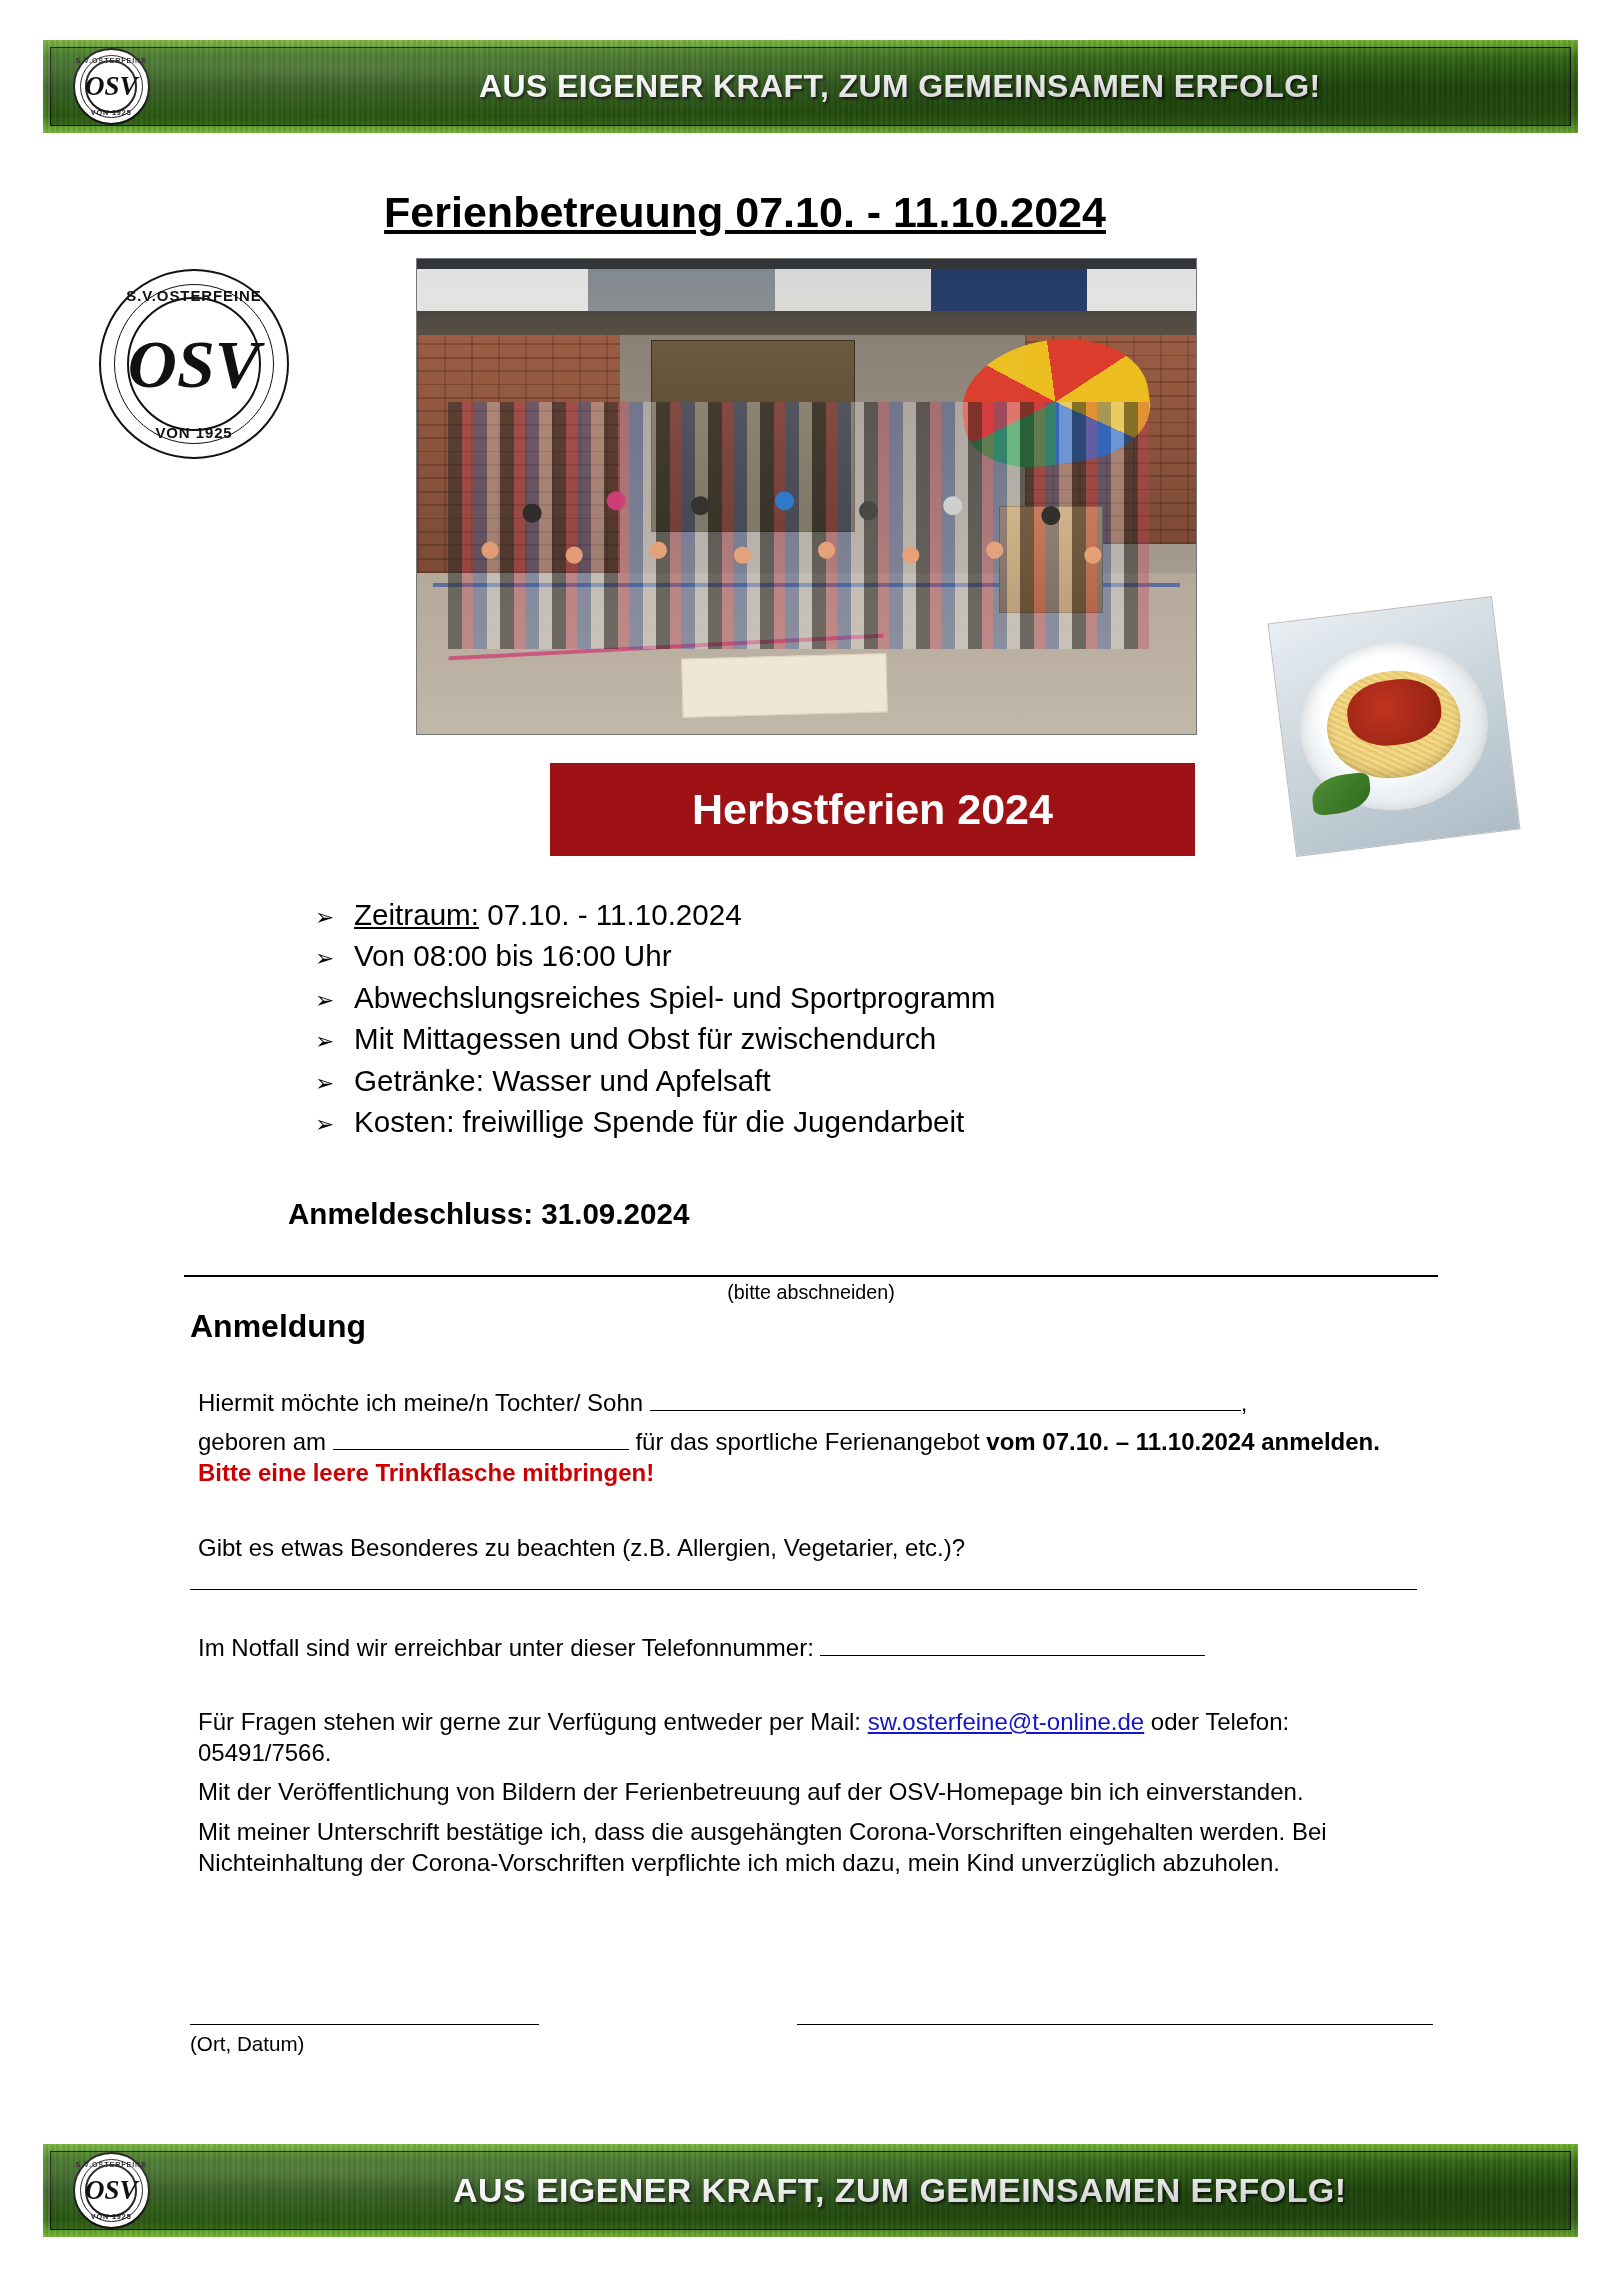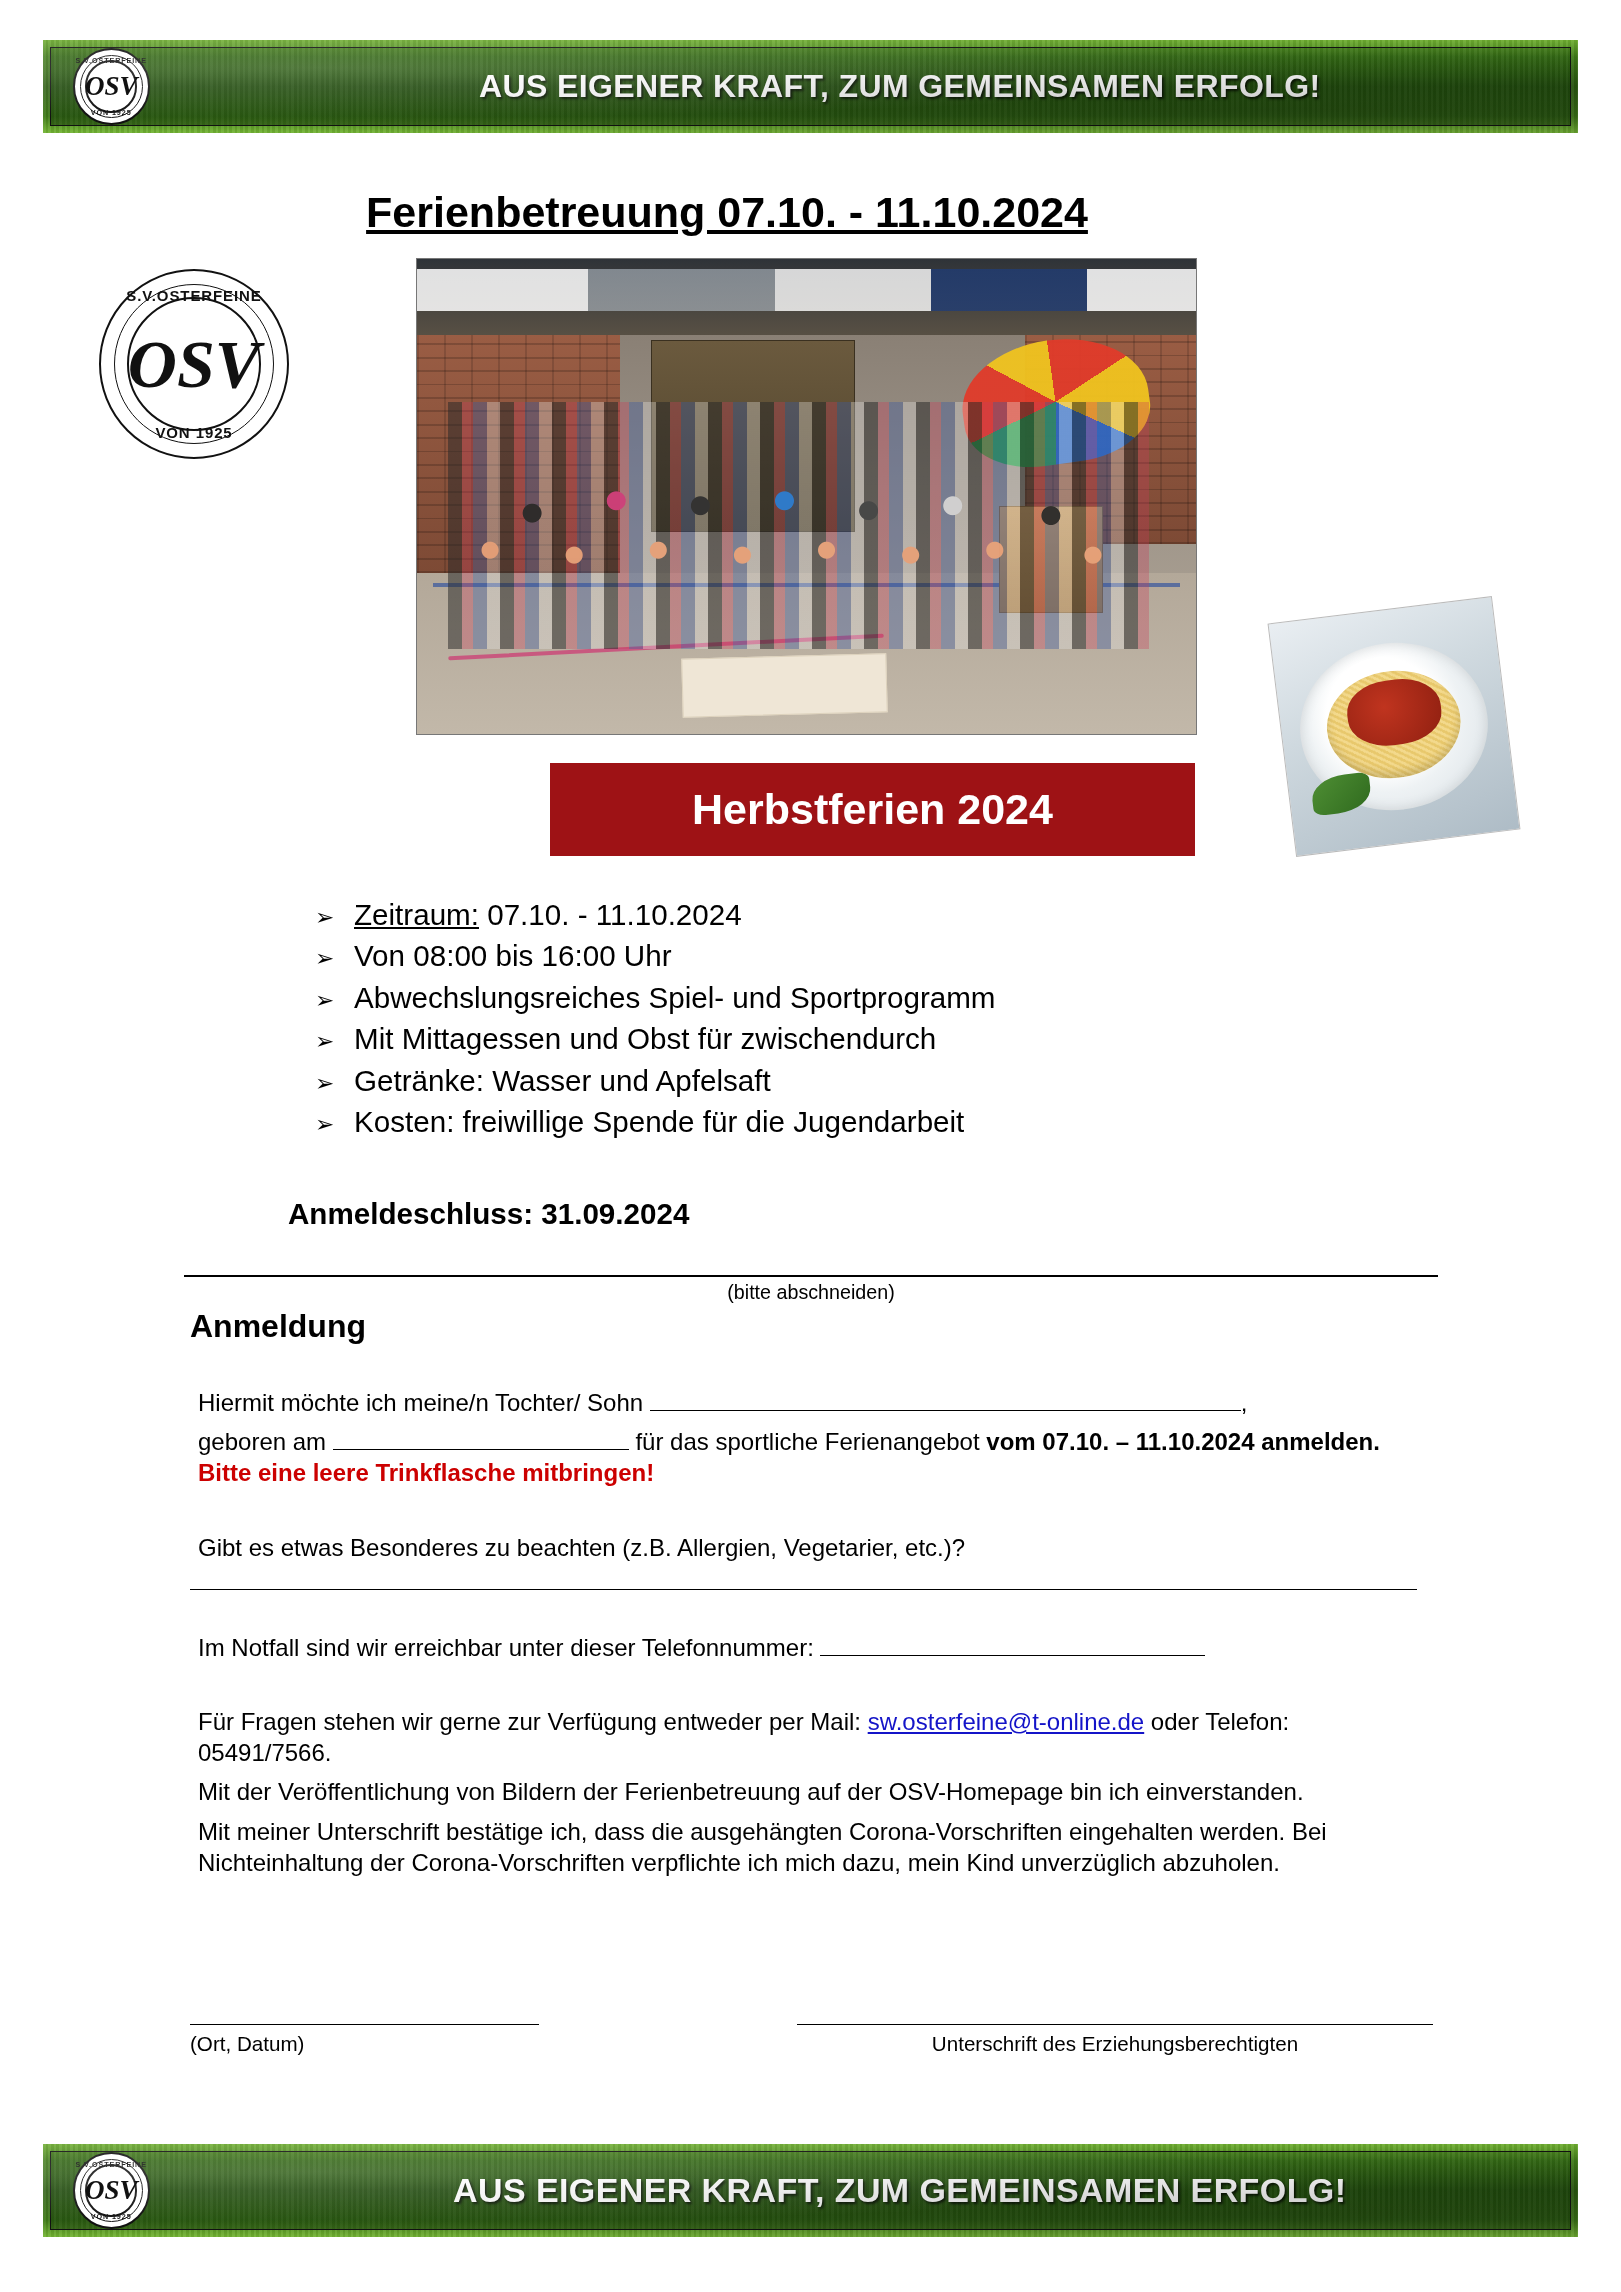--- a/index.html
+++ b/index.html
@@ -16,20 +16,21 @@
     overflow: hidden;
   }
 
   
   .page {
     position: absolute;
     left: 0; top: 0;
     width: 1382px;
     height: 2293px;
     background: #ffffff;
+    padding-left: 36px;
   }
 
   
   .banner {
     position: absolute;
     left: 43px;
     width: 1535px;
     height: 97px;
     background:
       repeating-linear-gradient(90deg, rgba(255,255,255,0.06) 0 2.7px, rgba(0,0,0,0.06) 2.7px 5.4px),
@@ -502,21 +503,20 @@
     <p>Mit meiner Unterschrift bestätige ich, dass die ausgehängten Corona-Vorschriften eingehalten werden. Bei Nichteinhaltung der Corona-Vorschriften verpflichte ich mich dazu, mein Kind unverzüglich abzuholen.</p>
   </div>
 
   <div class="sig sig-left">
     <div class="line"></div>
     <div class="cap">(Ort, Datum)</div>
   </div>
 
   <div class="sig sig-right">
     <div class="line"></div>
-    <div class="cap">Unterschrift des Erziehungsberechtigten</div>
   </div>
 
   <div class="banner banner-bottom">
     <div class="banner-inner">
       <div class="logo logo-banner">
         <div class="ring"></div>
         <div class="ring2"></div>
         <div class="top-txt">S.V.OSTERFEINE</div>
         <div class="mono">OSV</div>
         <div class="bot-txt">VON 1925</div>

